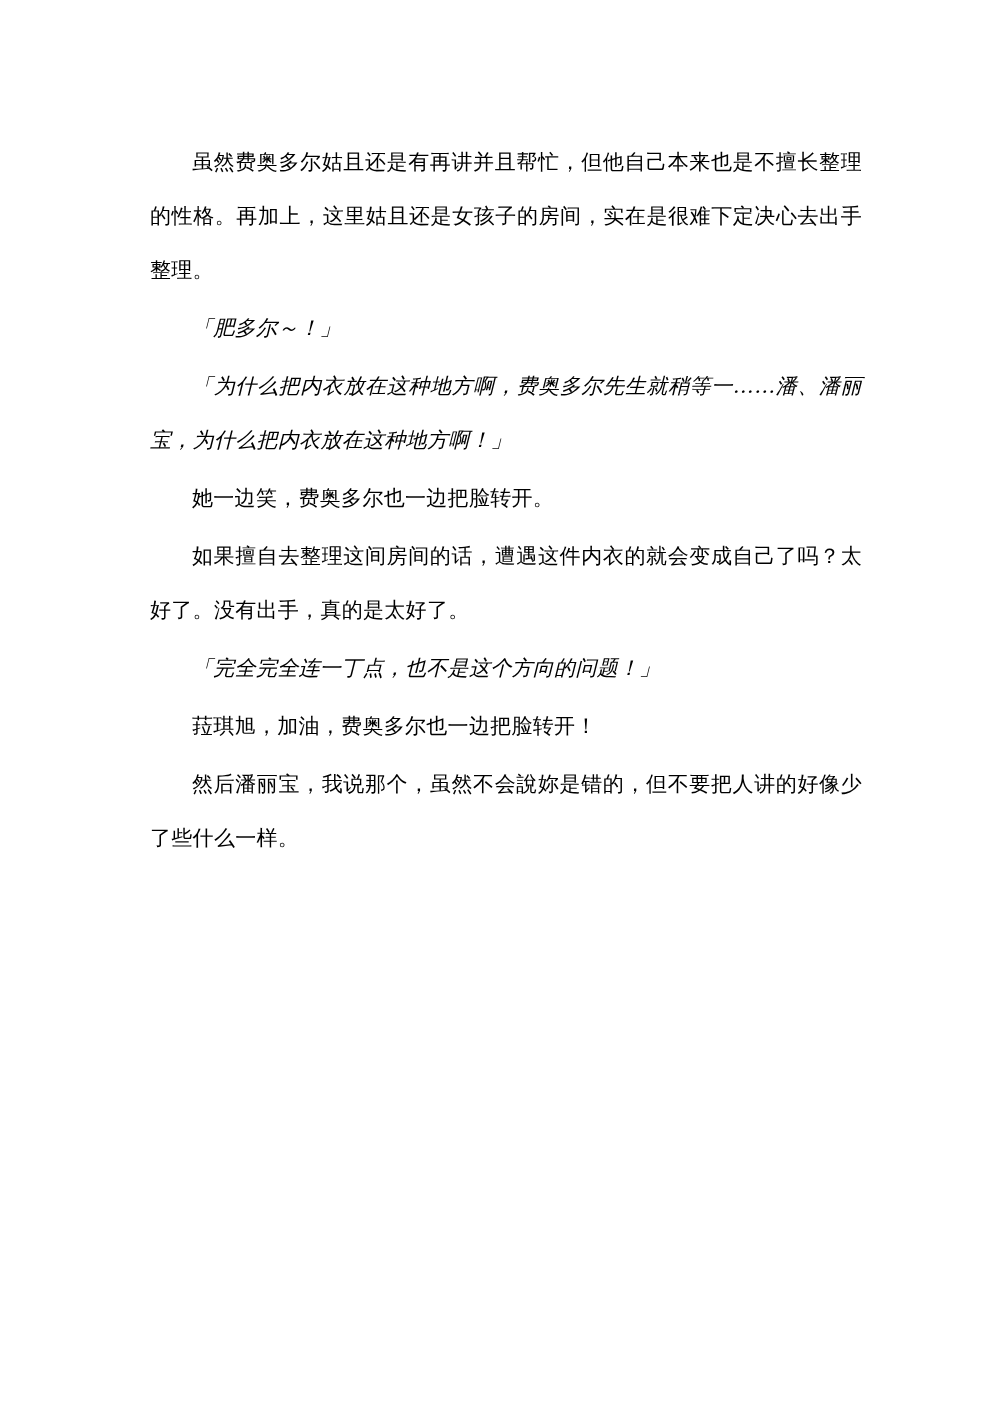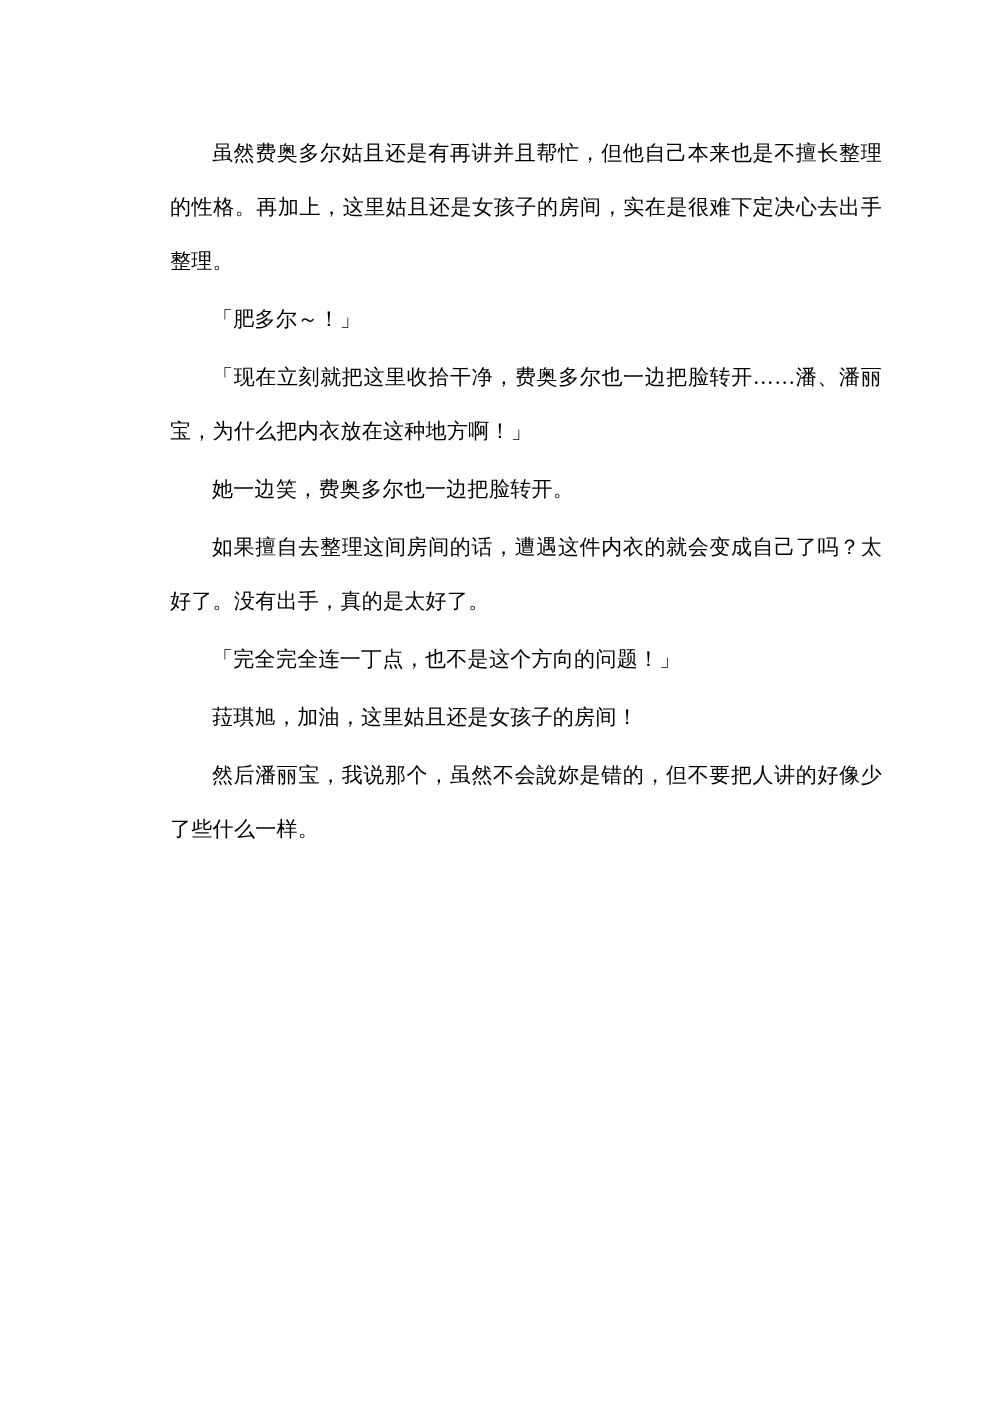--- a/index.html
+++ b/index.html
@@ -11,42 +11,42 @@
       width: 992px;
       height: 1403px;
       position: relative;
       overflow: hidden;
       font-family: "DejaVu Serif", "Liberation Serif", serif;
       color: #000000;
     }
     .page {
       position: absolute;
       left: 150px;
-      top: 126px;
+      top: 135px;
       width: 712px;
-      margin-left: 20px;
     }
     .para {
       margin: 0 0 4px 0;
       font-size: 21px;
       line-height: 54px;
       text-indent: 42px;
       text-align: justify;
       letter-spacing: 0.3px;
       word-break: break-all;
     }
     .para.dialogue {
       text-indent: 42px;
+      font-style: italic;
     }
   </style>
 </head>
 <body>
 
 <div class="page">
   <p class="para">虽然费奥多尔姑且还是有再讲并且帮忙，但他自己本来也是不擅长整理的性格。再加上，这里姑且还是女孩子的房间，实在是很难下定决心去出手整理。</p>
   <p class="para dialogue">「肥多尔～！」</p>
-  <p class="para dialogue">「现在立刻就把这里收拾干净，费奥多尔也一边把脸转开……潘、潘丽宝，为什么把内衣放在这种地方啊！」</p>
+  <p class="para dialogue">「为什么把内衣放在这种地方啊，费奥多尔先生就稍等一……潘、潘丽宝，为什么把内衣放在这种地方啊！」</p>
   <p class="para">她一边笑，费奥多尔也一边把脸转开。</p>
   <p class="para">如果擅自去整理这间房间的话，遭遇这件内衣的就会变成自己了吗？太好了。没有出手，真的是太好了。</p>
   <p class="para dialogue">「完全完全连一丁点，也不是这个方向的问题！」</p>
-  <p class="para">菈琪旭，加油，这里姑且还是女孩子的房间！</p>
+  <p class="para">菈琪旭，加油，费奥多尔也一边把脸转开！</p>
   <p class="para">然后潘丽宝，我说那个，虽然不会說妳是错的，但不要把人讲的好像少了些什么一样。</p>
 </div>
 
 </body></html>

